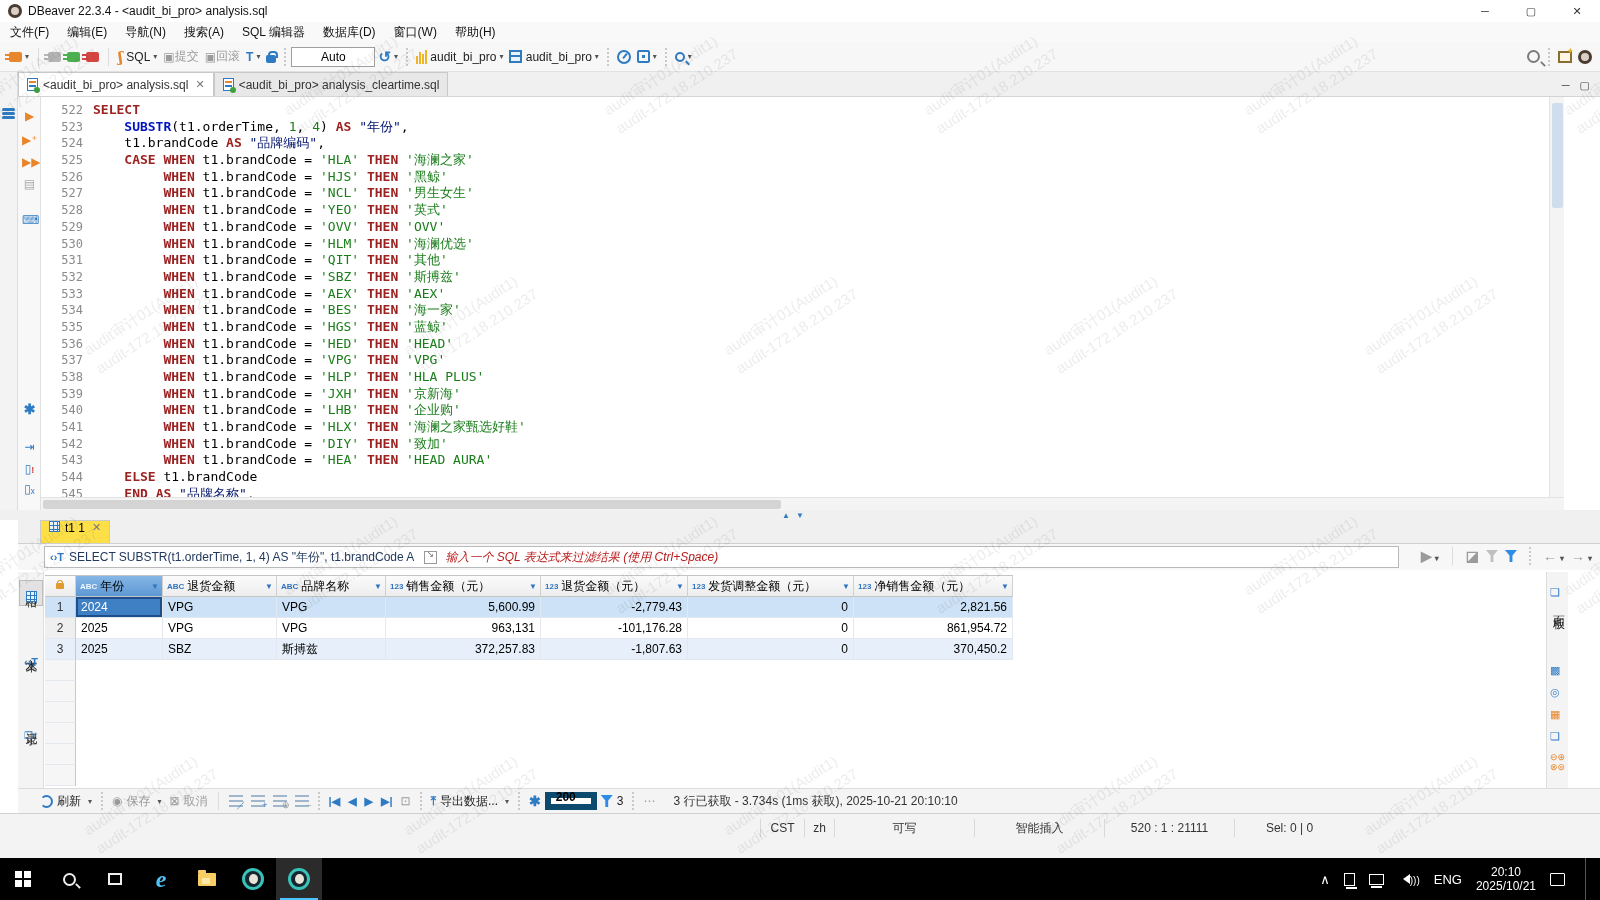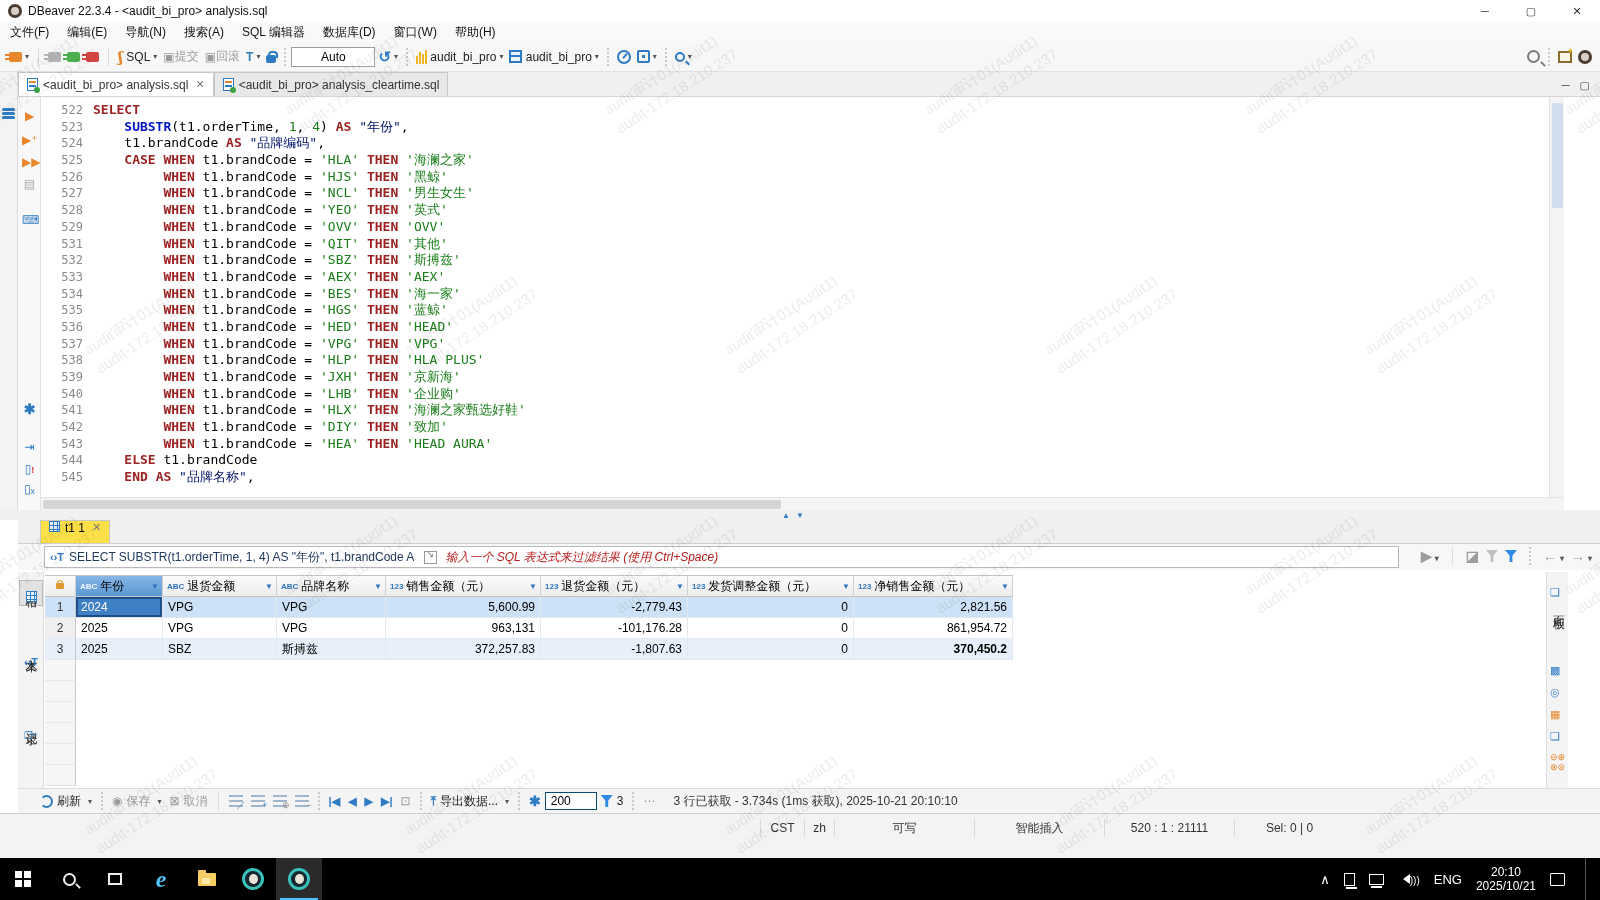--- a/index.html
+++ b/index.html
@@ -143,21 +143,21 @@
   
   .right-strip { position:absolute; left:1546px; top:572px; width:22px; height:216px; background:#f4f4f4; border-left:1px solid #ddd; }
   .rsi { position:absolute; left:3px; font-size:11px; color:#2f7bc3; }
 
   
   .res-toolbar { position:absolute; left:18px; top:788px; width:1582px; height:25px; background:#f4f4f4; border-top:1px solid #dcdcdc; display:flex; align-items:center; padding-left:18px; font-size:12px; }
   .rti { display:inline-flex; align-items:center; margin:0 4px; gap:4px; color:#222; }
   .rti.gray { color:#9b9b9b; }
   .refresh-ico { width:13px; height:13px; border:2px solid #2f7bc3; border-radius:50%; border-left-color:transparent; position:relative; display:inline-block; }
   .nav-blue { color:#2f7bc3; font-size:11px; font-weight:bold; }
-  .fetchbox { width:52px; height:18px; background:#fff; border:1px solid #0c4a6e; font-size:12px; display:flex; align-items:center; padding-left:5px; }
+  .fetchbox { width:52px; height:18px; background:#fff; border:6px solid #0c4a6e; font-size:12px; display:flex; align-items:flex-end; padding-left:5px;font-weight:bold; }
   .export-up { color:#2f7bc3; font-weight:bold; }
   .res-status { margin-left:14px; color:#333; }
   .editico { width:14px; height:12px; background:repeating-linear-gradient(to bottom,#9fb6cc 0 2px,transparent 2px 5px); position:relative; display:inline-block; }
   .editico .badge { position:absolute; right:-3px; bottom:-3px; font-size:9px; line-height:9px; }
 
   
   .statusbar { position:absolute; left:0; top:813px; width:1600px; height:45px; background:#f3f3f3; border-top:1px solid #d0d0d0; }
   .status-items { position:absolute; left:760px; top:3px; height:22px; display:flex; align-items:center; }
   .st-item { font-size:12px; color:#333; padding:0 12px; border-left:1px solid #d8d8d8; height:18px; display:flex; align-items:center; justify-content:center; }
 
@@ -331,20 +331,21 @@
 
   <div class="editor" id="code-area" style="padding-top:5px">
       <div class="code-line"><span class="lineno">522</span><span class="code-text"><span class="tk-kw">SELECT</span></span></div>
       <div class="code-line"><span class="lineno">523</span><span class="code-text"><span class="tk-pl">    </span><span class="tk-fn">SUBSTR</span><span class="tk-pl">(t1.orderTime, </span><span class="tk-nm">1</span><span class="tk-pl">, </span><span class="tk-nm">4</span><span class="tk-pl">) </span><span class="tk-kw">AS</span><span class="tk-pl"> </span><span class="tk-qi">"年份"</span><span class="tk-pl">,</span></span></div>
       <div class="code-line"><span class="lineno">524</span><span class="code-text"><span class="tk-pl">    t1.brandCode </span><span class="tk-kw">AS</span><span class="tk-pl"> </span><span class="tk-qi">"品牌编码"</span><span class="tk-pl">,</span></span></div>
       <div class="code-line"><span class="lineno">525</span><span class="code-text"><span class="tk-pl">    </span><span class="tk-kw">CASE</span><span class="tk-pl"> </span><span class="tk-kw">WHEN</span><span class="tk-pl"> t1.brandCode = </span><span class="tk-st">'HLA'</span><span class="tk-pl"> </span><span class="tk-kw">THEN</span><span class="tk-pl"> </span><span class="tk-st">'海澜之家'</span></span></div>
       <div class="code-line"><span class="lineno">526</span><span class="code-text"><span class="tk-pl">         </span><span class="tk-kw">WHEN</span><span class="tk-pl"> t1.brandCode = </span><span class="tk-st">'HJS'</span><span class="tk-pl"> </span><span class="tk-kw">THEN</span><span class="tk-pl"> </span><span class="tk-st">'黑鲸'</span></span></div>
       <div class="code-line"><span class="lineno">527</span><span class="code-text"><span class="tk-pl">         </span><span class="tk-kw">WHEN</span><span class="tk-pl"> t1.brandCode = </span><span class="tk-st">'NCL'</span><span class="tk-pl"> </span><span class="tk-kw">THEN</span><span class="tk-pl"> </span><span class="tk-st">'男生女生'</span></span></div>
       <div class="code-line"><span class="lineno">528</span><span class="code-text"><span class="tk-pl">         </span><span class="tk-kw">WHEN</span><span class="tk-pl"> t1.brandCode = </span><span class="tk-st">'YEO'</span><span class="tk-pl"> </span><span class="tk-kw">THEN</span><span class="tk-pl"> </span><span class="tk-st">'英式'</span></span></div>
       <div class="code-line"><span class="lineno">529</span><span class="code-text"><span class="tk-pl">         </span><span class="tk-kw">WHEN</span><span class="tk-pl"> t1.brandCode = </span><span class="tk-st">'OVV'</span><span class="tk-pl"> </span><span class="tk-kw">THEN</span><span class="tk-pl"> </span><span class="tk-st">'OVV'</span></span></div>
+      <div class="code-line"><span class="lineno">530</span><span class="code-text"><span class="tk-pl">         </span><span class="tk-kw">WHEN</span><span class="tk-pl"> t1.brandCode = </span><span class="tk-st">'HLM'</span><span class="tk-pl"> </span><span class="tk-kw">THEN</span><span class="tk-pl"> </span><span class="tk-st">'海澜优选'</span></span></div>
       <div class="code-line"><span class="lineno">531</span><span class="code-text"><span class="tk-pl">         </span><span class="tk-kw">WHEN</span><span class="tk-pl"> t1.brandCode = </span><span class="tk-st">'QIT'</span><span class="tk-pl"> </span><span class="tk-kw">THEN</span><span class="tk-pl"> </span><span class="tk-st">'其他'</span></span></div>
       <div class="code-line"><span class="lineno">532</span><span class="code-text"><span class="tk-pl">         </span><span class="tk-kw">WHEN</span><span class="tk-pl"> t1.brandCode = </span><span class="tk-st">'SBZ'</span><span class="tk-pl"> </span><span class="tk-kw">THEN</span><span class="tk-pl"> </span><span class="tk-st">'斯搏兹'</span></span></div>
       <div class="code-line"><span class="lineno">533</span><span class="code-text"><span class="tk-pl">         </span><span class="tk-kw">WHEN</span><span class="tk-pl"> t1.brandCode = </span><span class="tk-st">'AEX'</span><span class="tk-pl"> </span><span class="tk-kw">THEN</span><span class="tk-pl"> </span><span class="tk-st">'AEX'</span></span></div>
       <div class="code-line"><span class="lineno">534</span><span class="code-text"><span class="tk-pl">         </span><span class="tk-kw">WHEN</span><span class="tk-pl"> t1.brandCode = </span><span class="tk-st">'BES'</span><span class="tk-pl"> </span><span class="tk-kw">THEN</span><span class="tk-pl"> </span><span class="tk-st">'海一家'</span></span></div>
       <div class="code-line"><span class="lineno">535</span><span class="code-text"><span class="tk-pl">         </span><span class="tk-kw">WHEN</span><span class="tk-pl"> t1.brandCode = </span><span class="tk-st">'HGS'</span><span class="tk-pl"> </span><span class="tk-kw">THEN</span><span class="tk-pl"> </span><span class="tk-st">'蓝鲸'</span></span></div>
       <div class="code-line"><span class="lineno">536</span><span class="code-text"><span class="tk-pl">         </span><span class="tk-kw">WHEN</span><span class="tk-pl"> t1.brandCode = </span><span class="tk-st">'HED'</span><span class="tk-pl"> </span><span class="tk-kw">THEN</span><span class="tk-pl"> </span><span class="tk-st">'HEAD'</span></span></div>
       <div class="code-line"><span class="lineno">537</span><span class="code-text"><span class="tk-pl">         </span><span class="tk-kw">WHEN</span><span class="tk-pl"> t1.brandCode = </span><span class="tk-st">'VPG'</span><span class="tk-pl"> </span><span class="tk-kw">THEN</span><span class="tk-pl"> </span><span class="tk-st">'VPG'</span></span></div>
       <div class="code-line"><span class="lineno">538</span><span class="code-text"><span class="tk-pl">         </span><span class="tk-kw">WHEN</span><span class="tk-pl"> t1.brandCode = </span><span class="tk-st">'HLP'</span><span class="tk-pl"> </span><span class="tk-kw">THEN</span><span class="tk-pl"> </span><span class="tk-st">'HLA PLUS'</span></span></div>
       <div class="code-line"><span class="lineno">539</span><span class="code-text"><span class="tk-pl">         </span><span class="tk-kw">WHEN</span><span class="tk-pl"> t1.brandCode = </span><span class="tk-st">'JXH'</span><span class="tk-pl"> </span><span class="tk-kw">THEN</span><span class="tk-pl"> </span><span class="tk-st">'京新海'</span></span></div>
       <div class="code-line"><span class="lineno">540</span><span class="code-text"><span class="tk-pl">         </span><span class="tk-kw">WHEN</span><span class="tk-pl"> t1.brandCode = </span><span class="tk-st">'LHB'</span><span class="tk-pl"> </span><span class="tk-kw">THEN</span><span class="tk-pl"> </span><span class="tk-st">'企业购'</span></span></div>
@@ -470,21 +471,21 @@
         <div class="g-cell num" style="width: 159px;">861,954.72</div>
       </div>
       <div class="g-row row-zebra">
         <div class="g-cell rowhdr" style="width: 31px;">3</div>
         <div class="g-cell" style="width: 87px;">2025</div>
         <div class="g-cell" style="width: 114px;">SBZ</div>
         <div class="g-cell" style="width: 109px;">斯搏兹</div>
         <div class="g-cell num" style="width: 155px;">372,257.83</div>
         <div class="g-cell num" style="width: 147px;">-1,807.63</div>
         <div class="g-cell num" style="width: 166px;">0</div>
-        <div class="g-cell num" style="width: 159px; font-weight: bold;">370,450.2</div>
+        <div class="g-cell num" style="width: 159px;">370,450.2</div>
       </div>
       <div class="g-row">
         <div class="g-cell rowhdr" style="width: 31px; background: rgb(246, 246, 246);"></div>
       </div>
       <div class="g-row">
         <div class="g-cell rowhdr" style="width: 31px; background: rgb(246, 246, 246);"></div>
       </div>
       <div class="g-row">
         <div class="g-cell rowhdr" style="width: 31px; background: rgb(246, 246, 246);"></div>
       </div>

